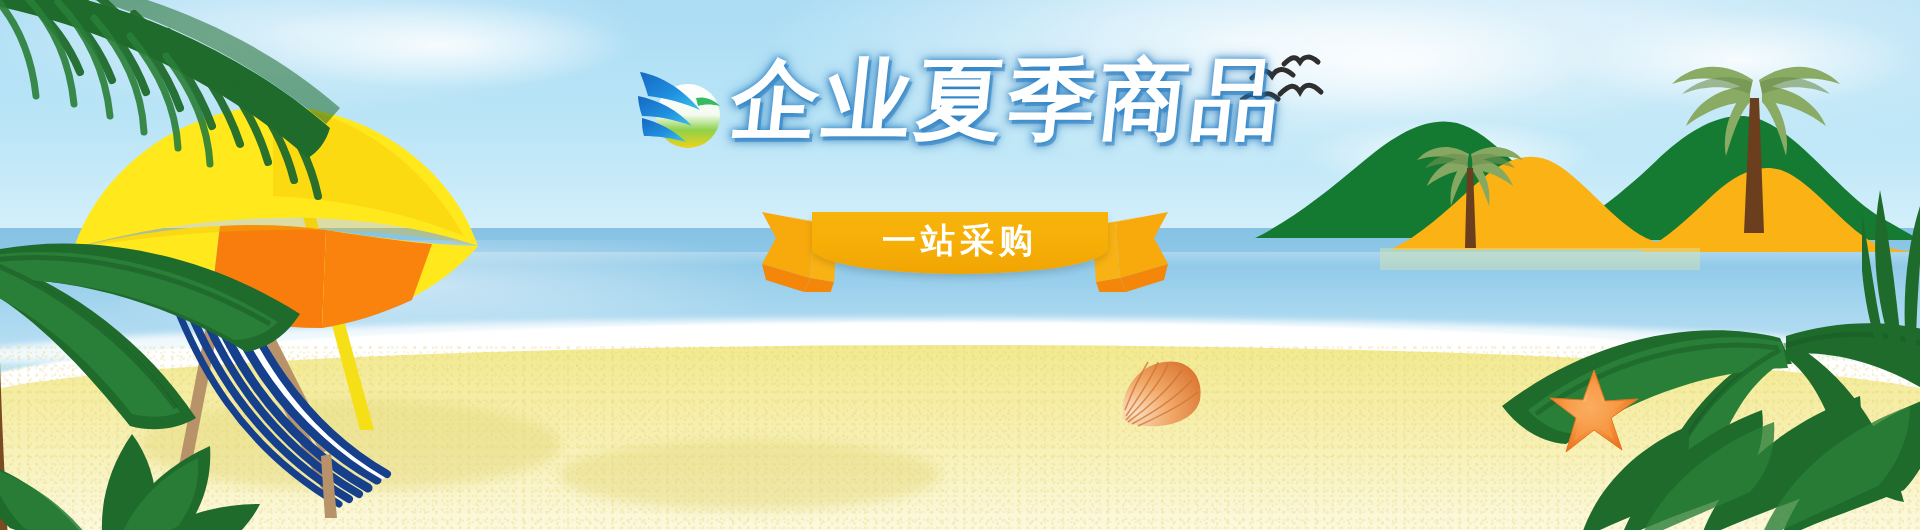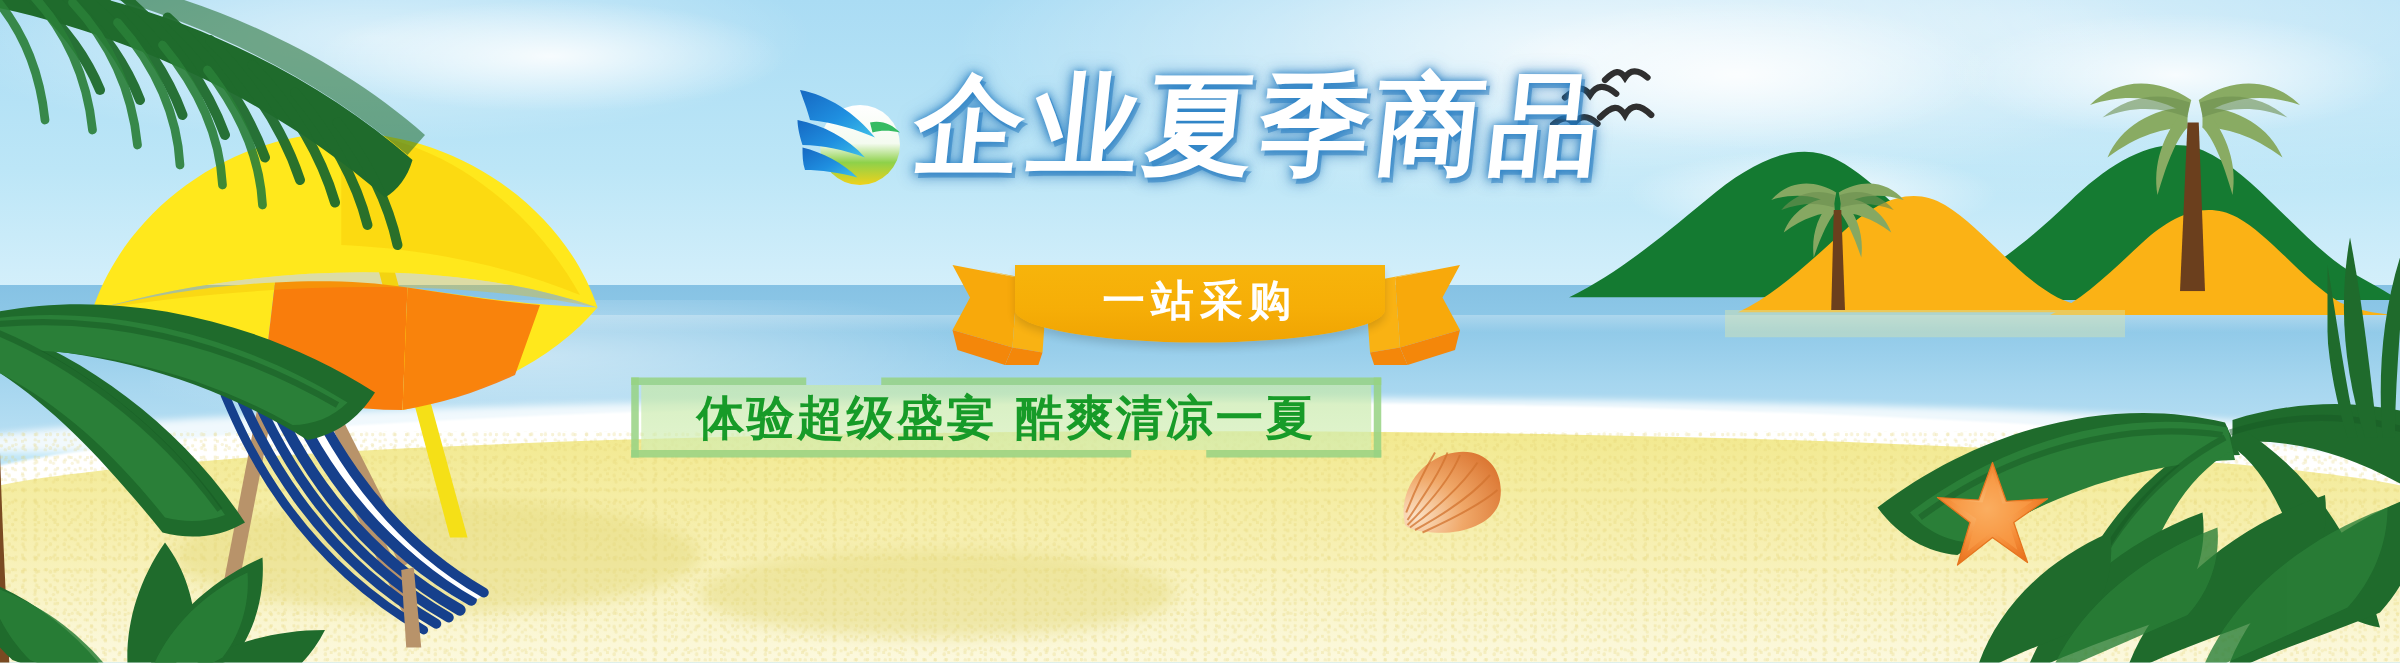--- a/index.html
+++ b/index.html
@@ -490,24 +490,14 @@
         <path d="M84,10 L32,20 L36,76 L60,72 L56,16 Z" fill="#f9b213"></path>
         <path d="M60,72 L36,76 L40,88 L66,86 Z" fill="#f4870a"></path>
       </svg>
     </div>
 
     <div id="ribbon-main">
       <span id="ribbon-text">一站采购</span>
     </div>
   </div>
 
-  <div id="subtitle-box">
-    <div id="subtitle-fill"></div>
-    <div class="sb-edge" style="left:0;top:2px;width:140px;height:6px;"></div>
-    <div class="sb-edge" style="left:200px;top:2px;width:400px;height:6px;"></div>
-    <div class="sb-edge" style="left:0;top:60px;width:400px;height:6px;"></div>
-    <div class="sb-edge" style="left:460px;top:60px;width:140px;height:6px;"></div>
-    <div class="sb-edge" style="left:0;top:2px;width:6px;height:64px;"></div>
-    <div class="sb-edge" style="left:594px;top:2px;width:6px;height:64px;"></div>
-    <div id="subtitle-text">体验超级盛宴  酷爽清凉一夏</div>
-  </div>
 
 </div>
 
 </body></html>

